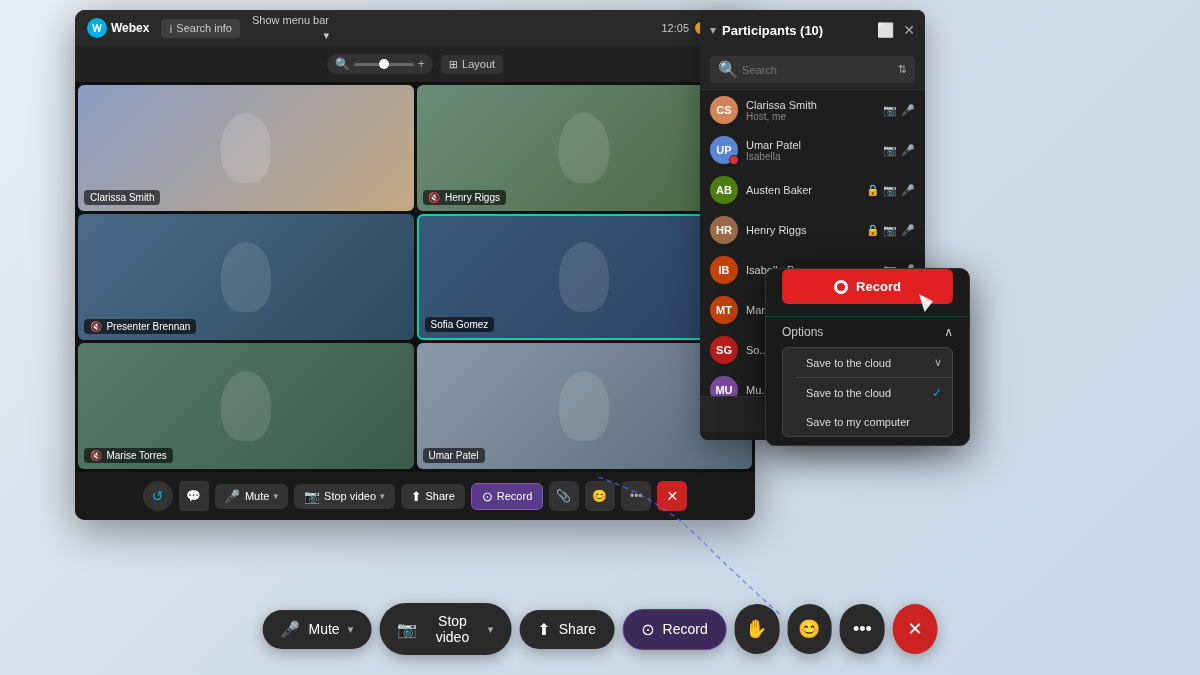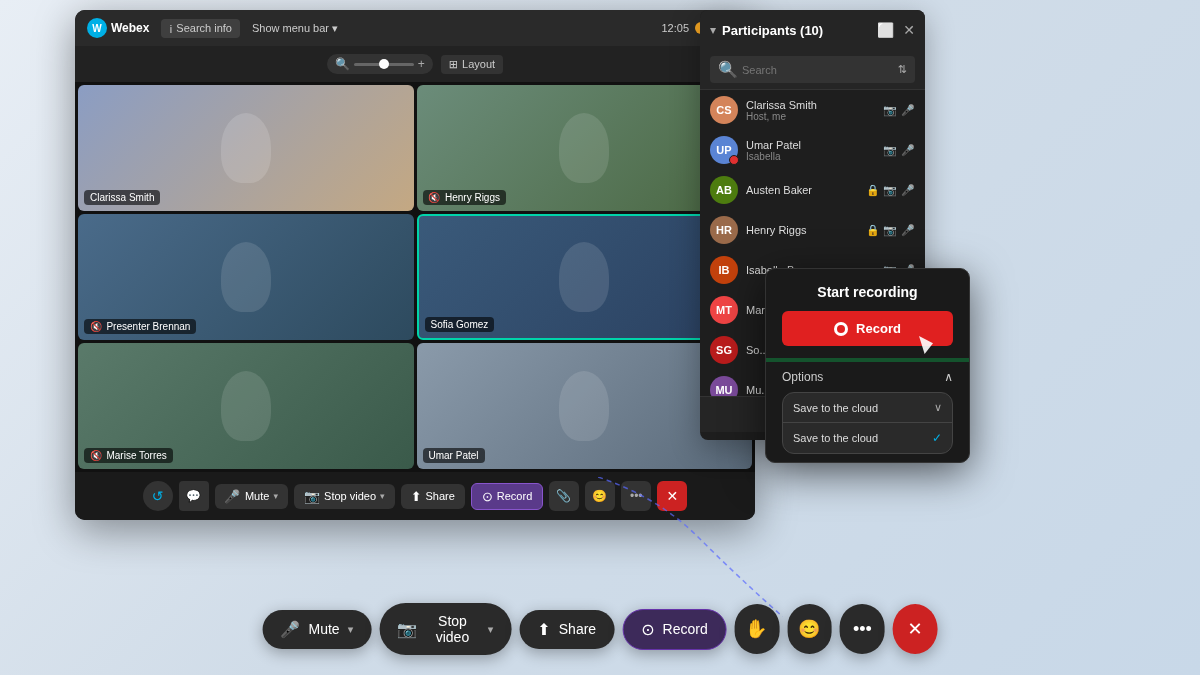--- a/index.html
+++ b/index.html
@@ -64,23 +64,24 @@
       border-radius: 4px;
       padding: 2px 8px;
       cursor: pointer;
     }
     .meeting-info-btn span {
       color: #ccc;
       font-size: 11px;
     }
     .show-menu-btn {
       display: flex;
-      align-items: flex-start;
+      align-items: flex-end;
       gap: 3px;
       cursor: pointer;
+      flex-direction: column;
     }
     .show-menu-btn span {
       color: #ccc;
       font-size: 11px;
     }
     .title-bar-right {
       margin-left: auto;
       display: flex;
       align-items: center;
       gap: 6px;
@@ -445,42 +446,43 @@
       bottom: -8px;
       right: 20px;
       width: 14px;
       height: 18px;
       background: white;
       clip-path: polygon(0 0, 40% 100%, 100% 40%);
       opacity: 0.9;
     }
     .options-section {
       padding: 8px 16px;
-      border-top: 4px solid #14532d;
+      border-top: 1px solid #14532d;
     }
     .options-header {
       display: flex;
       align-items: center;
       justify-content: space-between;
       margin-bottom: 8px;
     }
     .options-label {
       color: #ccc;
       font-size: 12px;
     }
     .options-chevron {
       color: #ccc;
       font-size: 12px;
       cursor: pointer;
     }
     .save-dropdown {
       background: #2a2a2a;
       border: 1px solid #444;
-      border-radius: 12px;
+      border-radius: 6px;
       overflow: hidden;
+      padding-left: 13px;
     }
     .save-dropdown-header {
       display: flex;
       align-items: center;
       justify-content: space-between;
       padding: 8px 10px;
       cursor: pointer;
       border-bottom: 1px solid #444;
     }
     .save-dropdown-header span {
@@ -790,21 +792,21 @@
       <div class="p-info">
         <div class="p-name">Isabella Brennan</div>
       </div>
       <div class="p-icons">
         <span class="p-icon">📷</span>
         <span class="p-icon red">🎤</span>
       </div>
     </div>
 
     <div class="participant-item">
-      <div class="p-avatar" style="background:#ef4444;">MT</div>
+      <div class="p-avatar" style="background:#c2410c;">MT</div>
       <div class="p-info">
         <div class="p-name">Marise Torres</div>
       </div>
       <div class="p-icons">
         <span class="p-icon">📷</span>
         <span class="p-icon red">🎤</span>
       </div>
     </div>
 
     <div class="participant-item">
@@ -821,43 +823,43 @@
       </div>
     </div>
 
   </div>
   <div class="mute-all-bar">
     <button class="mute-all-btn">Mute all</button>
   </div>
 </div>
 
 <div class="recording-popup">
-  <div class="popup-header">
-    <span class="popup-title">Start recording</span>
-  </div>
   <div class="record-btn-big">
     <div class="record-icon-circle">
       <div class="record-icon-inner"></div>
     </div>
     <span class="record-btn-label">Record</span>
     <div class="cursor-indicator"></div>
   </div>
   <div class="options-section">
     <div class="options-header">
       <span class="options-label">Options</span>
       <span class="options-chevron">∧</span>
     </div>
     <div class="save-dropdown">
       <div class="save-dropdown-header">
         <span>Save to the cloud</span>
         <span style="color:#aaa;font-size:11px;">∨</span>
       </div>
       <div class="save-option">
         <span>Save to the cloud</span>
         <span class="check">✓</span>
+      </div>
+      <div class="save-option">
+        <span>Save to my computer</span>
       </div>
     </div>
   </div>
 </div>
 
 <svg class="connector-line" viewBox="0 0 185 140">
   <path d="M 0 0 Q 60 20 100 60 Q 140 100 185 140" stroke="#5a6aff" stroke-width="1.5" stroke-dasharray="5,4" fill="none" opacity="0.7"></path>
 </svg>
 
 <div class="large-toolbar">

